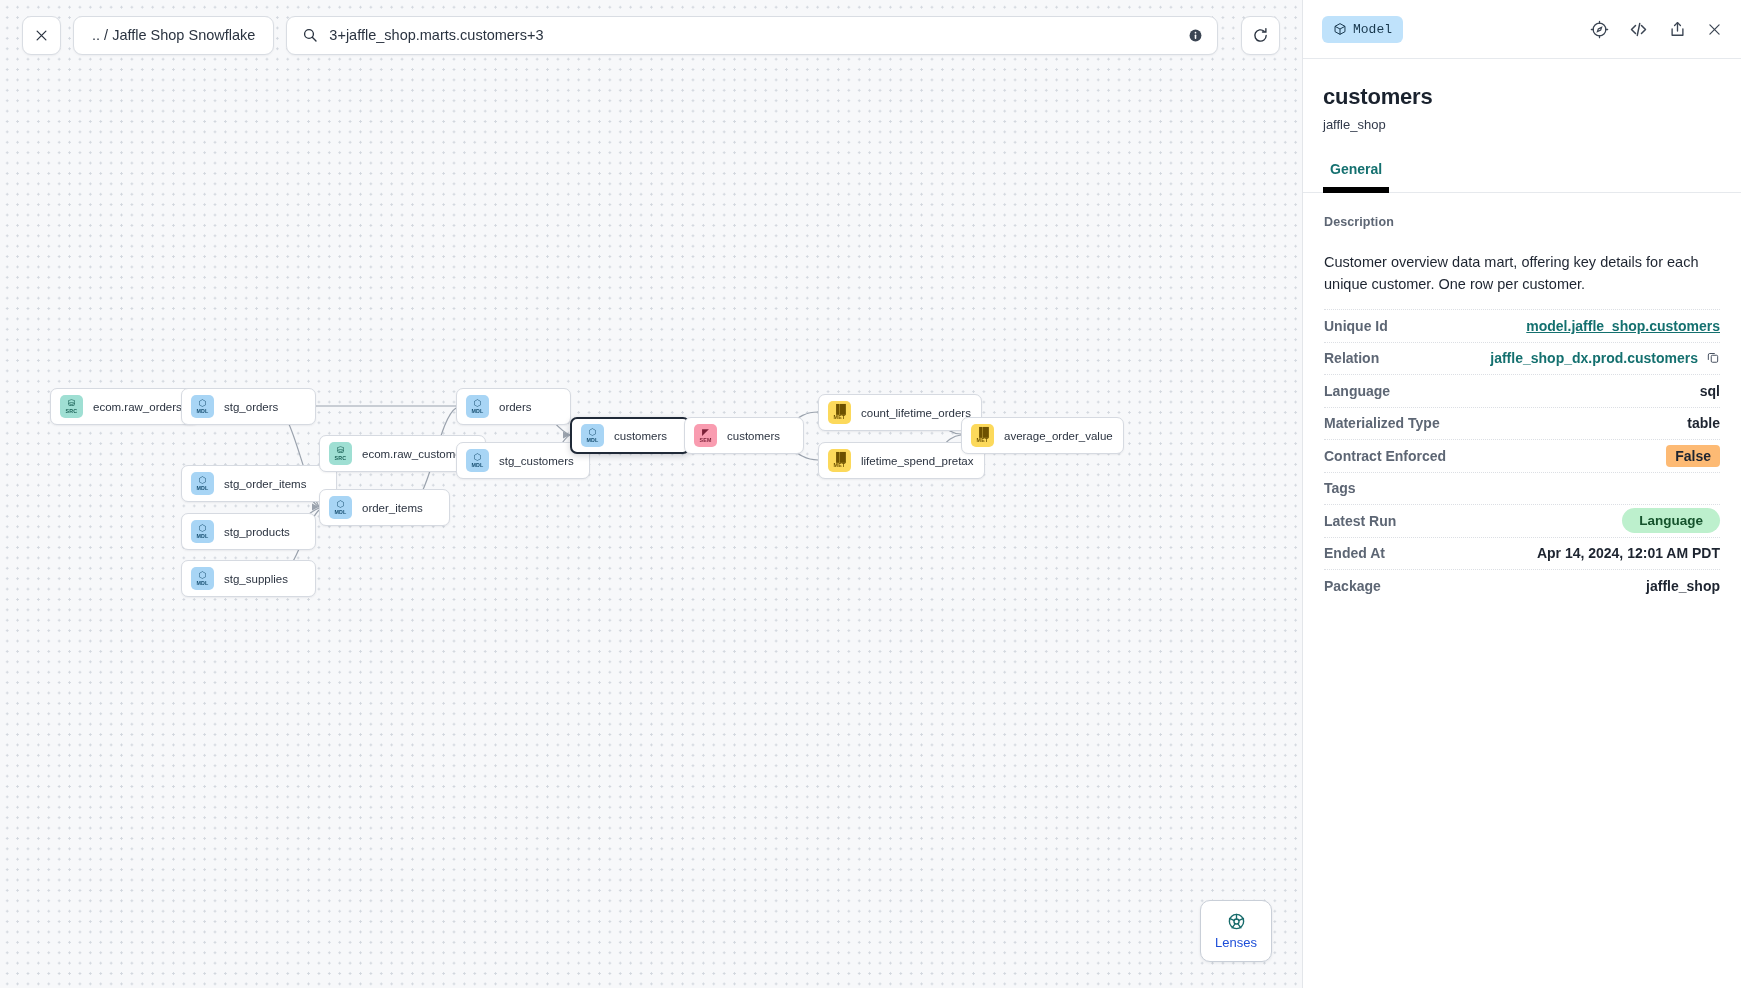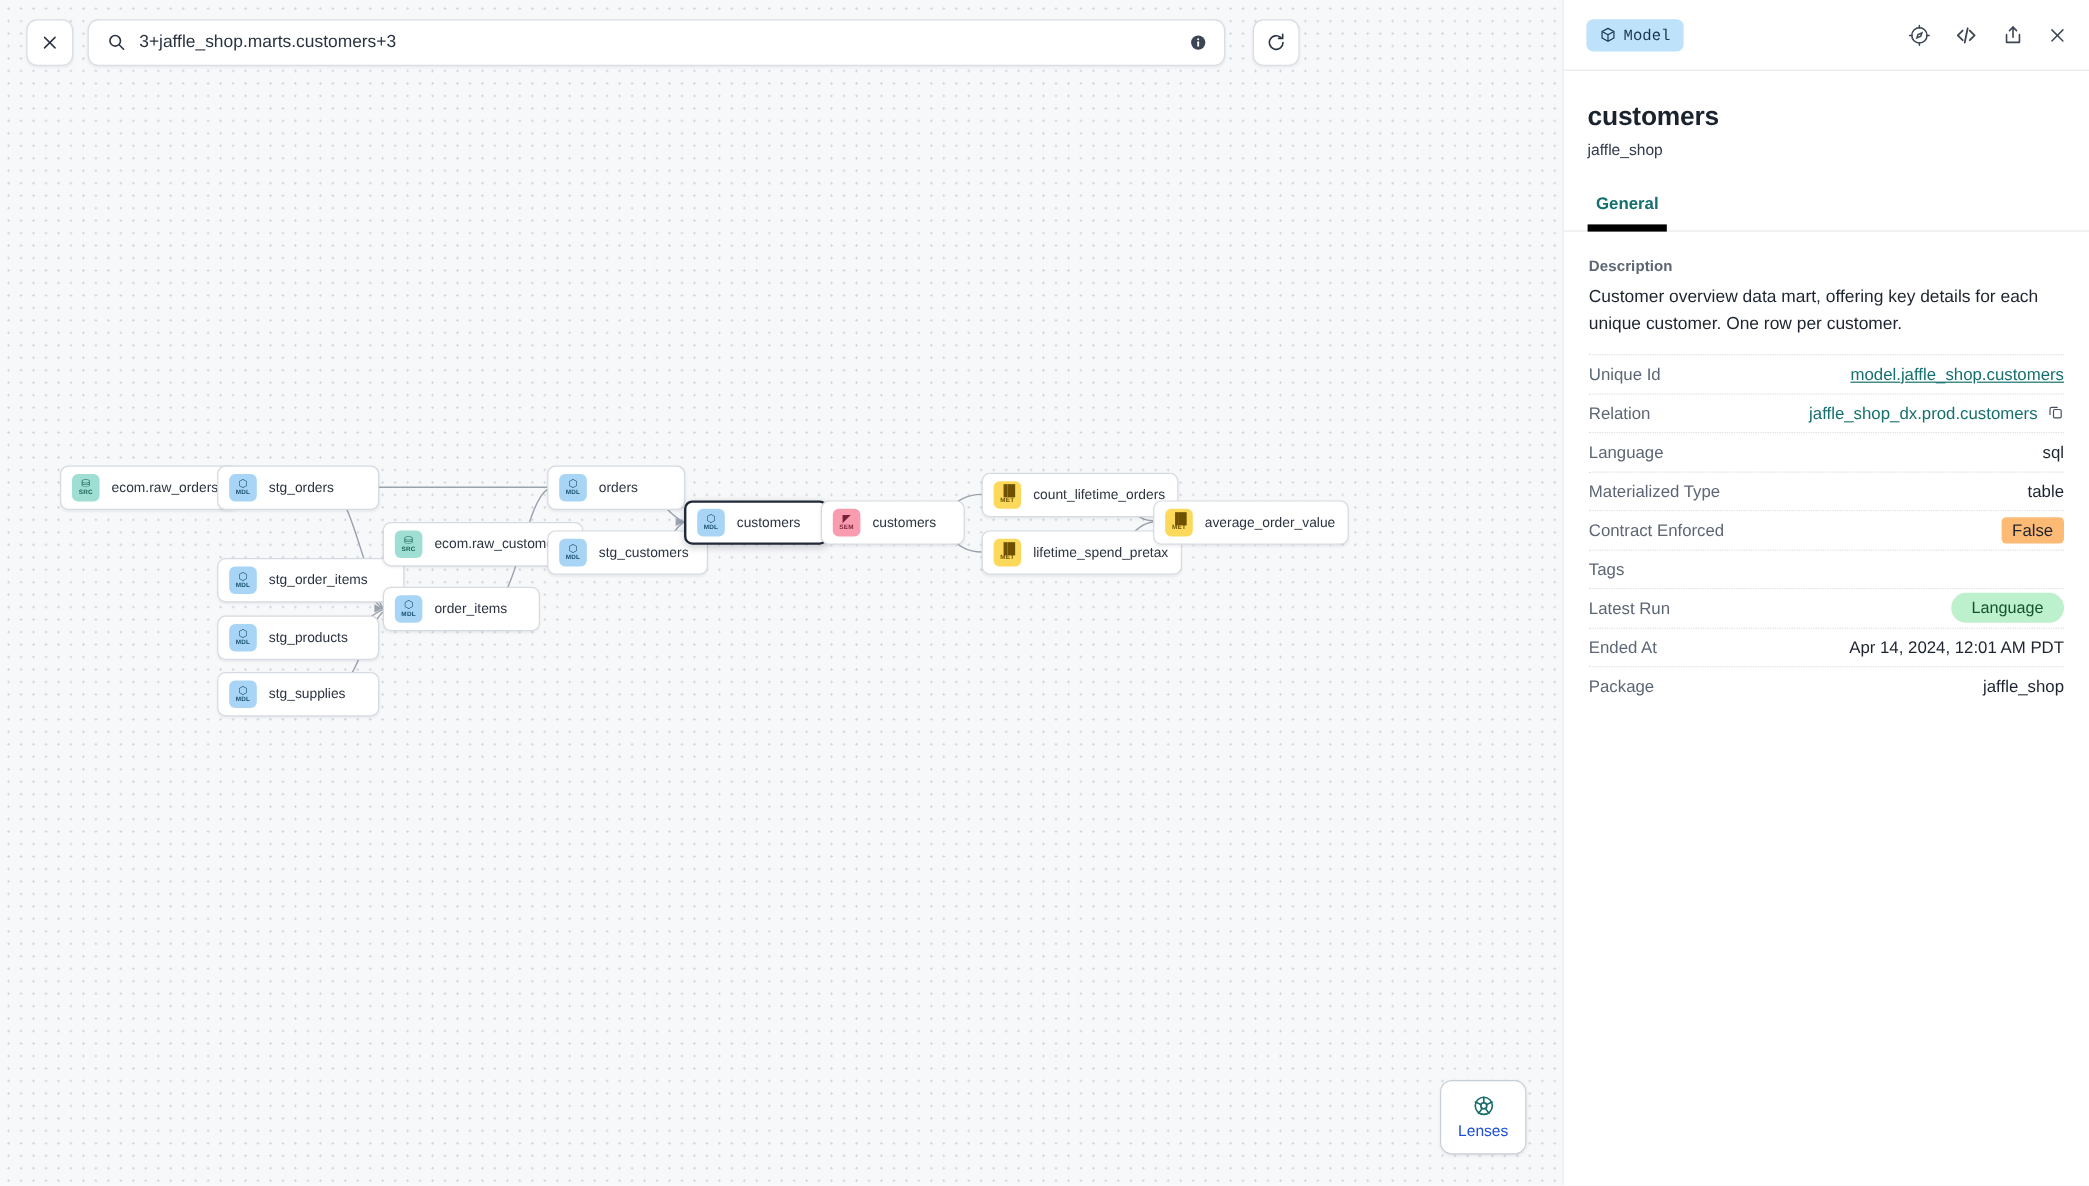--- a/index.html
+++ b/index.html
@@ -174,23 +174,23 @@
     font-size: 14px; font-weight: bold;
     color: #14706f;
     padding: 0 7px 10px 7px;
     border-bottom: 6px solid #000000;
     cursor: pointer;
     margin-bottom: -1px;
   }
 
   #panel-body { padding: 22px 21px 0 21px; overflow-y: auto; flex: 1; }
   #desc-label { font-size: 12.5px; font-weight: bold; color: #5d6674; letter-spacing: .1px; }
-  #desc-text { font-size: 14.5px; color: #1d2430; line-height: 22px; margin-top: 8px; }
-
-  #rows { margin-top: 14px; }
+  #desc-text { font-size: 14.5px; color: #1d2430; line-height: 22px; margin-top: 22px; }
+
+  #rows { margin-top: 14px; font-weight: bold; }
   .row {
     display: flex; align-items: center; justify-content: space-between;
     min-height: 32.5px;
     border-top: 1px dotted #dcdfe4;
     gap: 14px;
   }
   .row:first-child { border-top: 1px dotted #dcdfe4; }
   .row-label { font-size: 14px; color: #5d6674; white-space: nowrap; }
   .row-value { font-size: 14px; color: #1d2430; text-align: right; display: flex; align-items: center; gap: 8px; }
   .row-value.link { color: #14706f; text-decoration: underline; cursor: pointer; align-items: center; }
@@ -367,20 +367,23 @@
   <div id="toolbar">
 
     <div class="tb-btn" id="close-canvas-btn">
       <span>
         <svg class="ic" width="15" height="15" viewBox="0 0 24 24" fill="none" stroke="#2a3340" stroke-width="2" stroke-linecap="round">
           <path d="M5 5 L19 19 M19 5 L5 19"></path>
         </svg>
       </span>
     </div>
 
+    <div class="tb-btn" id="breadcrumb-btn">
+      <span>.. / Jaffle Shop Snowflake</span>
+    </div>
 
     <div id="search-wrap">
       <span>
         <svg class="ic" width="16" height="16" viewBox="0 0 24 24" fill="none" stroke="#2a3340" stroke-width="2" stroke-linecap="round">
           <circle cx="10.5" cy="10.5" r="6.6"></circle>
           <path d="M15.4 15.4 L21 21"></path>
         </svg>
       </span>
       <input id="search-input" type="text" value="3+jaffle_shop.marts.customers+3" style="">
       <span>

